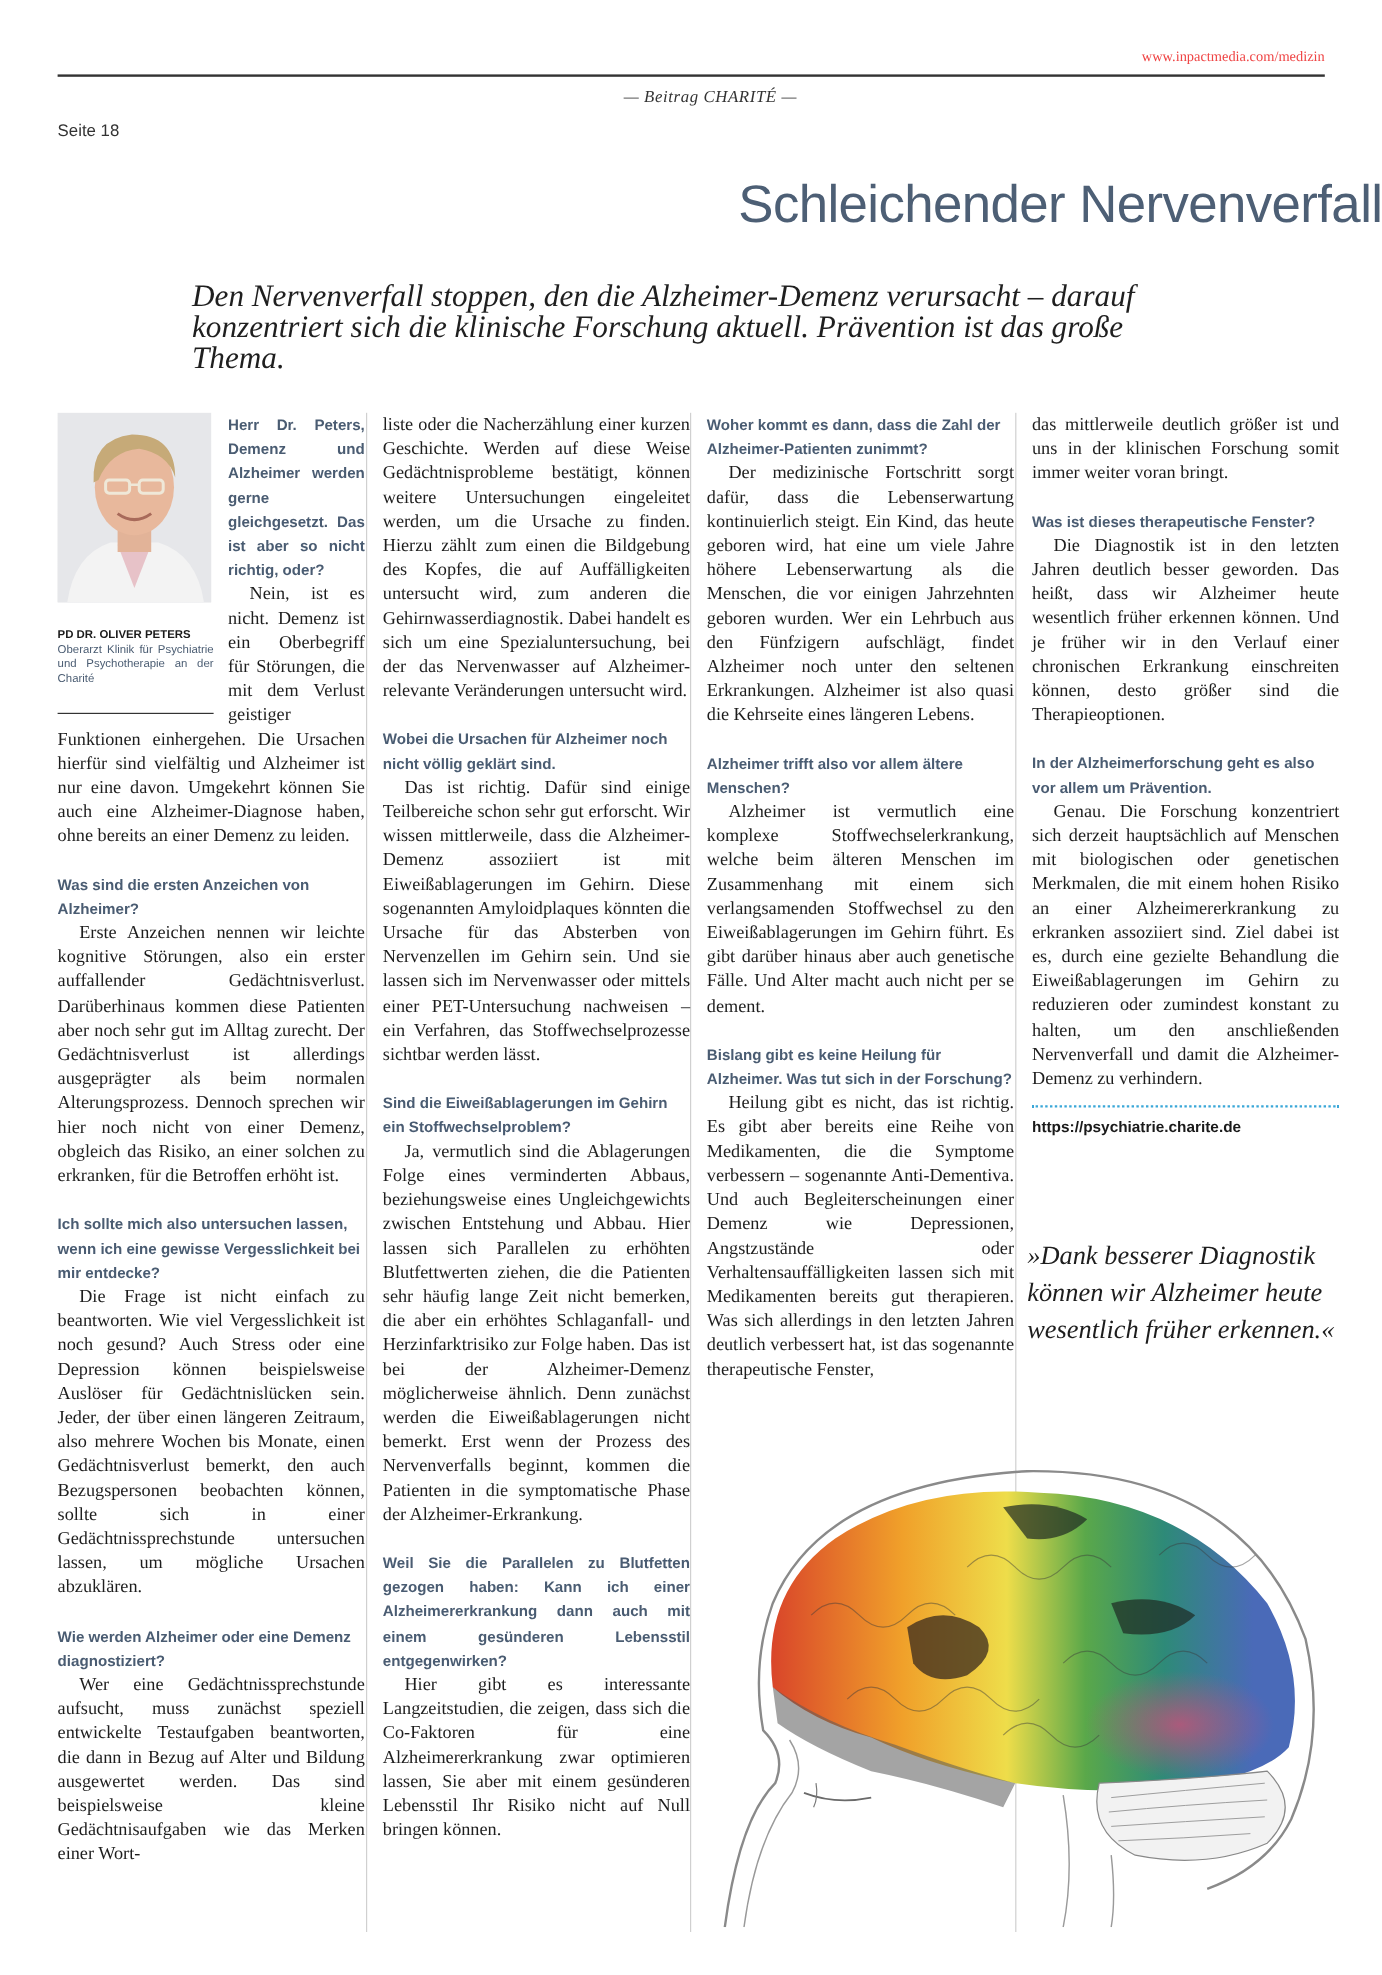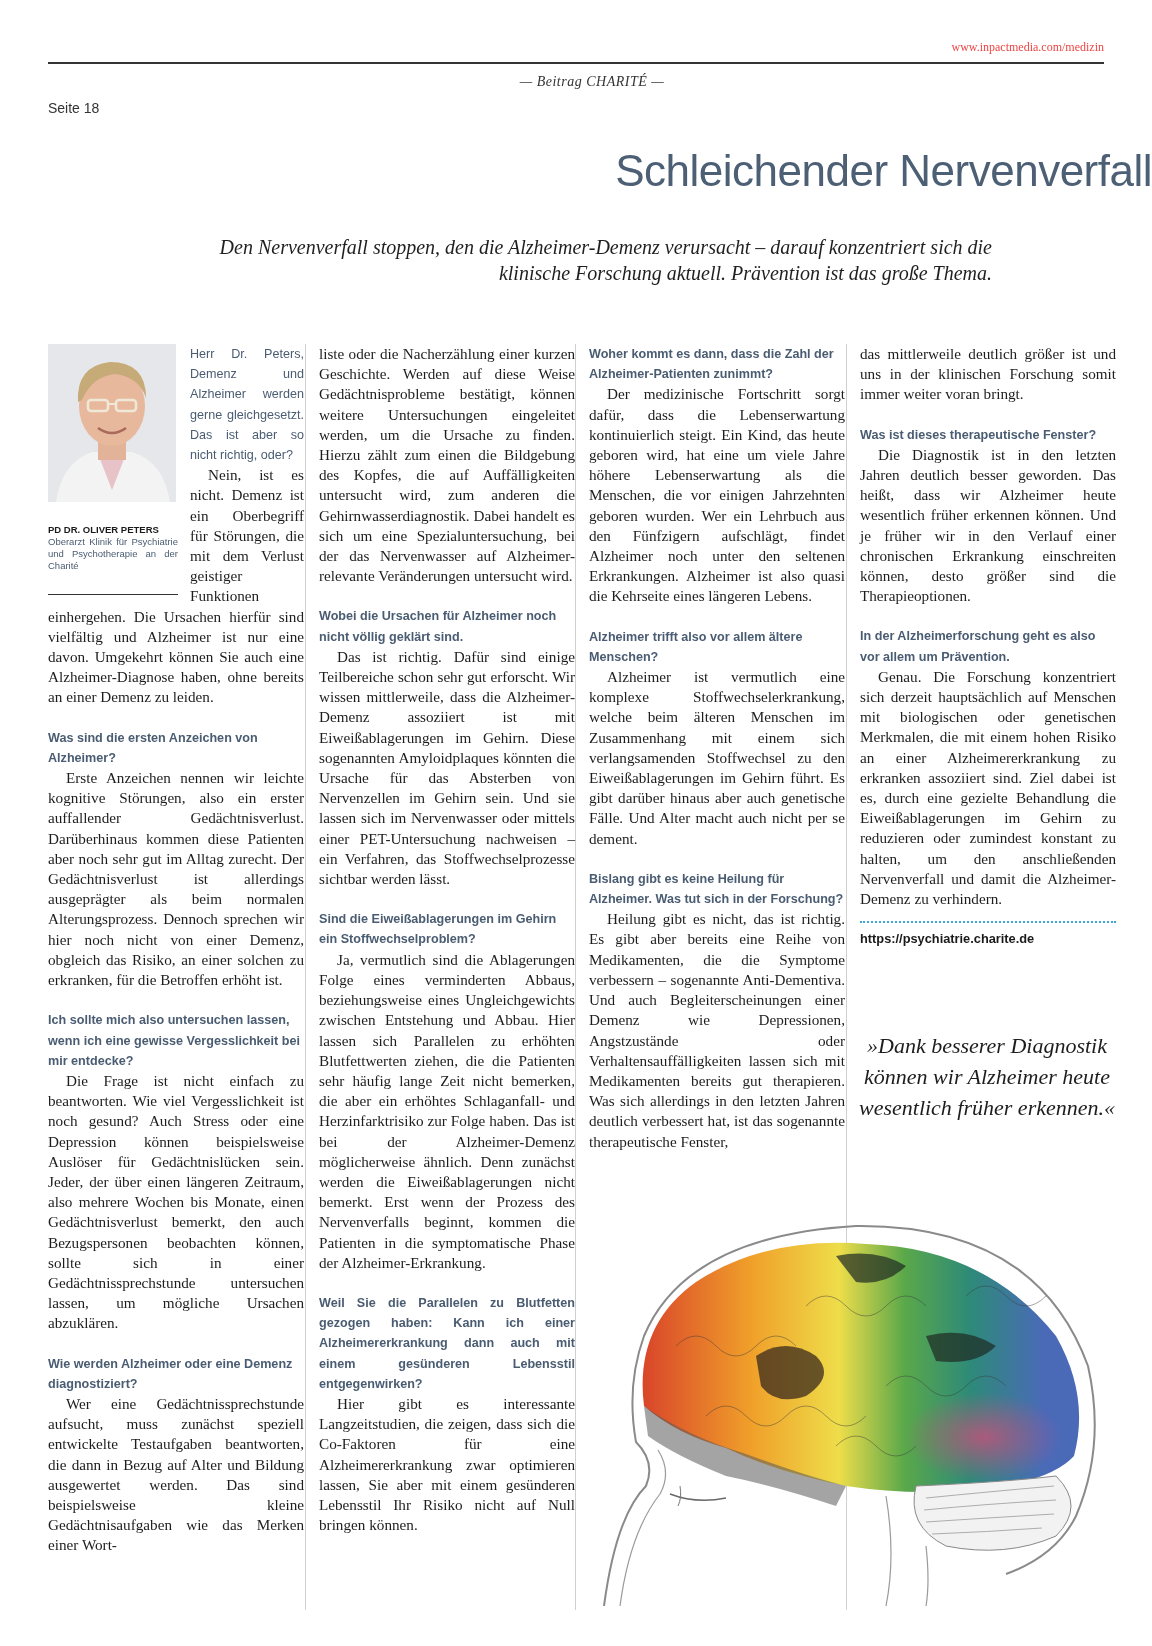--- a/index.html
+++ b/index.html
@@ -2,44 +2,44 @@
 <html><head>
 <meta charset="utf-8">
 <style>
   html, body { margin: 0; padding: 0; background: #ffffff; }
   body { width: 1152px; height: 1646px; position: relative; overflow: hidden; color: #1a1a1a; }
   .page-header { position: absolute; left: 48px; top: 36px; width: 1056px; height: 26px; border-bottom: 2px solid #333; }
   .page-num { position: absolute; left: 0; top: 20px; font-family: "Liberation Sans", sans-serif; font-size: 14px; color: #333; margin-top: 44px; }
   .page-url { position: absolute; right: 0; top: 4px; font-family: "Liberation Serif", serif; font-size: 12px; color: #ef4444; }
   .kicker { position: absolute; left: 0; width: 1152px; top: 74px; text-align: center; font-family: "Liberation Serif", serif; font-style: italic; font-size: 14px; color: #333; letter-spacing: 0.5px; padding-left: 16px; }
   .headline { position: absolute; left: 0; width: 1152px; top: 146px; text-align: right; font-family: "Liberation Sans", sans-serif; font-weight: 300; font-size: 44px; color: #4d5f75; letter-spacing: -0.5px; }
-  .lede { position: absolute; left: 160px; width: 832px; top: 234px; text-align: right; font-family: "Liberation Serif", serif; font-style: italic; font-size: 20px; line-height: 26px; color: #1f1f1f; }
+  .lede { position: absolute; left: 160px; width: 832px; top: 234px; text-align: left; font-family: "Liberation Serif", serif; font-style: italic; font-size: 26px; line-height: 26px; color: #1f1f1f; }
 
   .col { position: absolute; top: 344px; width: 256px; font-family: "Liberation Serif", serif; font-size: 15.2px; line-height: 20.2px; color: #1d1d1d; text-align: justify; hyphens: manual; }
   .col1 { left: 48px; }
   .col2 { left: 319px; }
   .col3 { left: 589px; }
   .col4 { left: 860px; }
   .col-rule { position: absolute; top: 344px; width: 1px; height: 1266px; background: #d0d0d0; }
   .q { font-family: "Liberation Sans", sans-serif; font-weight: bold; font-size: 12.6px; line-height: 20.2px; color: #4a5c72; margin: 0; text-align: left; }
   .q.spaced { text-align: justify; }
   .a { margin: 0; text-indent: 18px; }
   .gap { height: 20px; }
 
   .portrait-block { float: left; width: 130px; margin-right: 12px; margin-bottom: 4px; }
   .portrait { width: 128px; height: 158px; position: relative; overflow: hidden; background: linear-gradient(180deg, #e9eaec 0%, #dfe0e3 100%); }
   .caption-name { font-family: "Liberation Sans", sans-serif; font-weight: bold; font-size: 9.5px; color: #1a1a1a; margin-top: 22px; line-height: 12px; }
   .caption-role { font-family: "Liberation Sans", sans-serif; font-size: 9.5px; color: #4a5c72; line-height: 12px; }
   .caption-rule { width: 130px; border-bottom: 1px solid #333; margin-top: 22px; }
-  .intro-q { font-family: "Liberation Sans", sans-serif; font-weight: normal; font-size: 12.6px; line-height: 20.2px; color: #4a5c72; text-align: justify; padding-left: 16px; }
+  .intro-q { font-family: "Liberation Sans", sans-serif; font-weight: bold; font-size: 12.6px; line-height: 20.2px; color: #4a5c72; text-align: justify; padding-left: 16px; }
 
   .link-rule { border-top: 2px dotted #3aa7d8; margin-top: 12px; }
   .link { font-family: "Liberation Sans", sans-serif; font-weight: bold; font-size: 12.8px; color: #1a1a1a; margin-top: 6px; }
 
-  .pullquote { position: absolute; left: 856px; width: 262px; top: 1030px; text-align: center; font-family: "Liberation Serif", serif; font-style: italic; font-size: 22px; line-height: 31px; color: #1d1d1d; }
+  .pullquote { position: absolute; left: 856px; width: 262px; top: 1030px; text-align: left; font-family: "Liberation Serif", serif; font-style: italic; font-size: 22px; line-height: 31px; color: #1d1d1d; }
 
   .illustration { position: absolute; left: 586px; top: 1186px; width: 528px; height: 420px; }
 </style>
 </head>
 <body>
 
 <div class="page-header">
   <span class="page-num">Seite 18</span>
   <span class="page-url">www.inpactmedia.com/medizin</span>
 </div>

